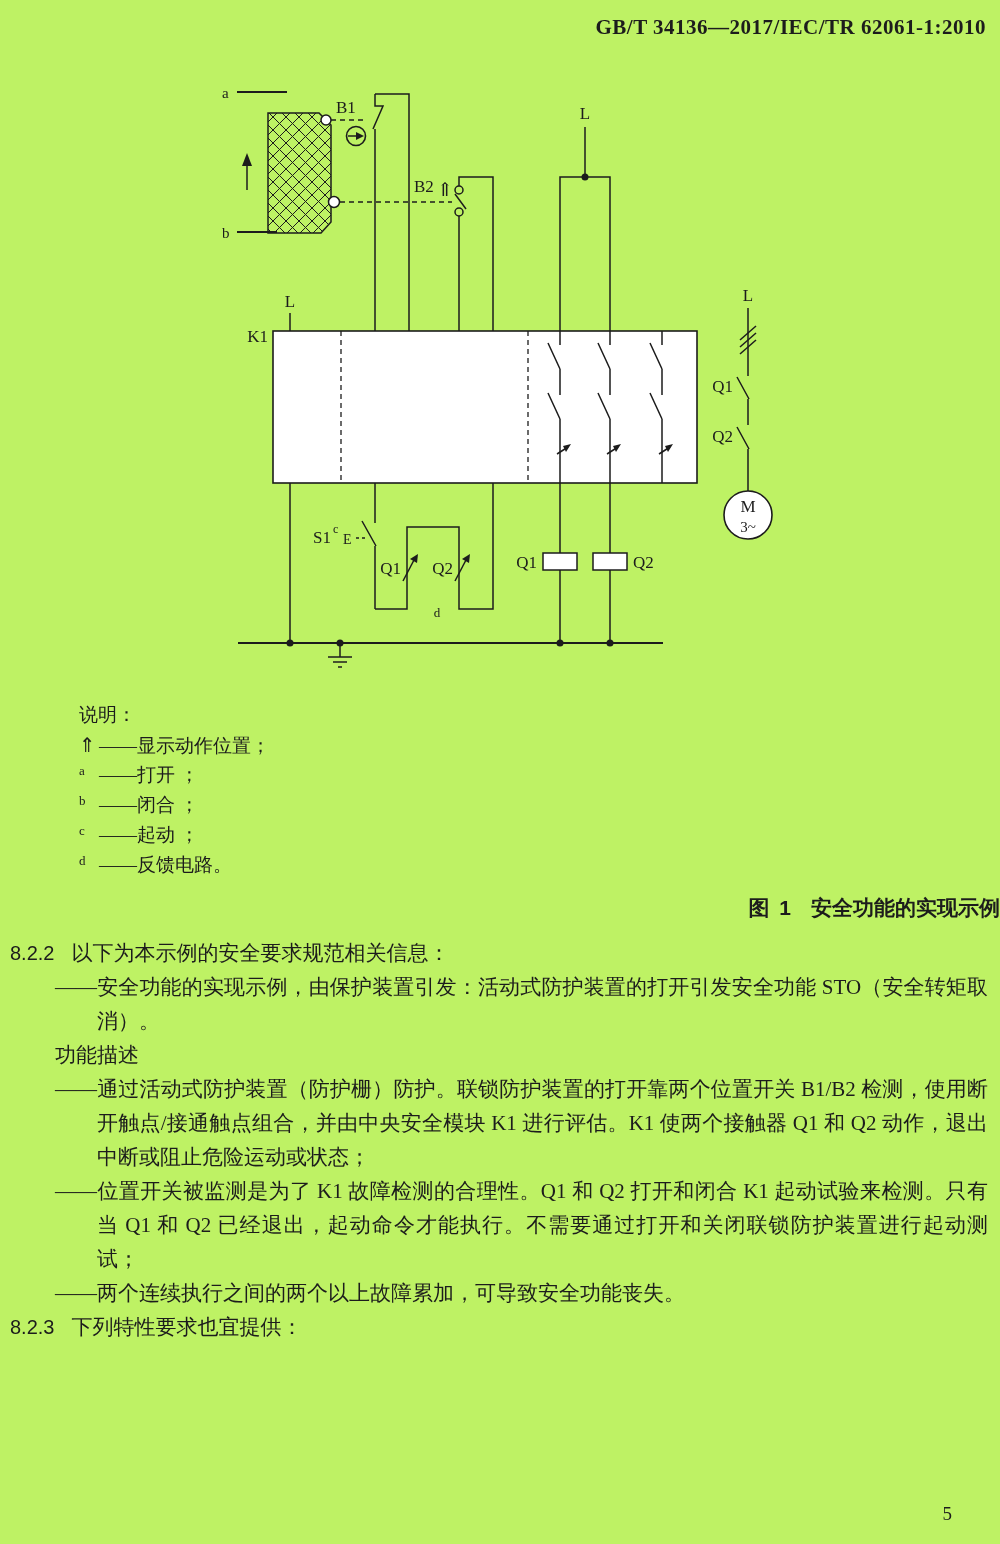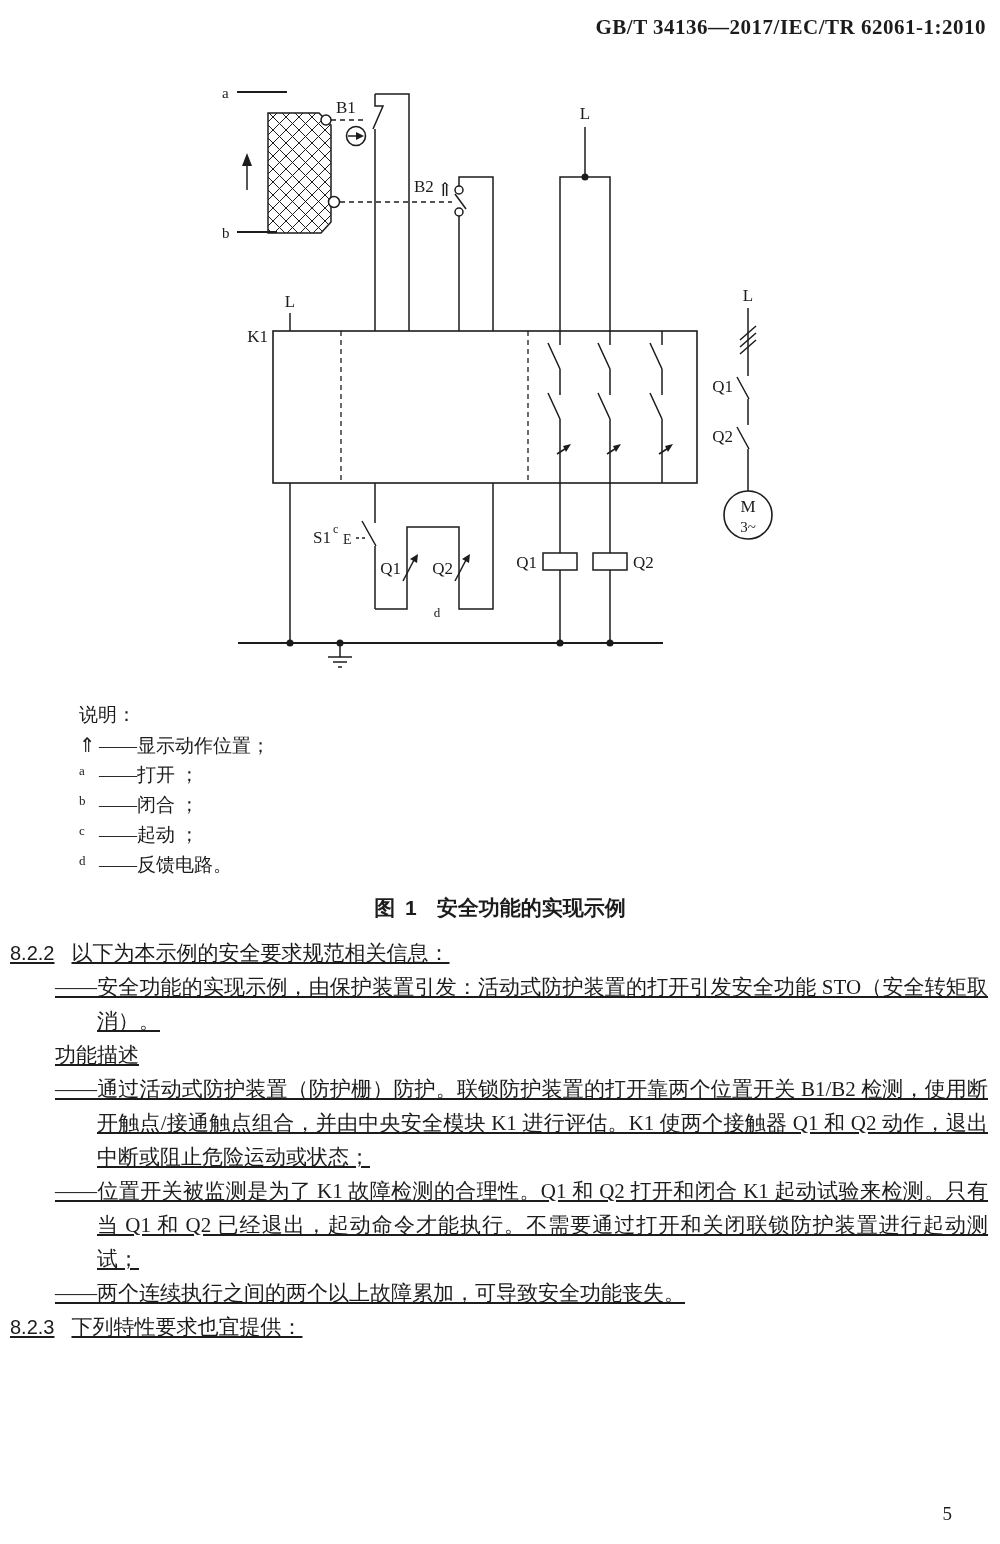--- a/index.html
+++ b/index.html
@@ -1,41 +1,41 @@
 <!DOCTYPE html>
 <html><head>
 <meta charset="utf-8">
 <style>
   * { margin:0; padding:0; box-sizing:border-box; }
   html,body { background:#e8e8e8; }
   .page {
-    position:relative; width:1000px; height:1544px; background:#ffffff;
+    position:relative; width:1000px; height:1544px; background:#bef264;
     font-family:"Liberation Serif","DejaVu Serif",serif; color:#1c1c1c;
     margin:0 auto; overflow:hidden;
   }
   .std-header {
     position:absolute; top:15px; right:14px;
     font-weight:bold; font-size:21px; letter-spacing:0.5px;
   }
   svg.diagram { position:absolute; left:0; top:0; }
   svg.diagram text { font-family:"Liberation Serif","DejaVu Serif",serif; fill:#1c1c1c; }
   .legend { position:absolute; left:60px; top:700px; width:500px; font-size:19px;margin-left:19px; }
   .legend .lg-title { height:30px; line-height:30px; }
   .lg-row { height:30px; line-height:30px; display:flex; align-items:baseline; }
   .lg-sym { display:inline-block; width:20px; }
   .lg-sym.arrow { font-size:20px; font-family:"DejaVu Sans",sans-serif; }
   .lg-sym.sup { font-size:13px; transform:translateY(-6px); }
   .fig-caption {
-    position:absolute; top:894px; left:0; width:1000px; text-align:center;
+    position:absolute; top:894px; left:0; width:1000px; text-align:right;
     font-family:"Liberation Sans","DejaVu Sans",sans-serif; font-weight:bold; font-size:21px;
   }
   .fig-caption .fig-label { margin-right:18px; letter-spacing:2px; }
   .body-text {
     position:absolute; left:10px; top:936px; width:978px;
-    font-size:21px; line-height:34px;text-decoration:underline;
+    font-size:21px; line-height:34px;
   }
   .sec-line .num {
     font-family:"Liberation Sans","DejaVu Sans",sans-serif; font-size:20px; margin-right:17px;
   }
   .subhead { margin-left:45px; }
   .dash-item { padding-left:87px; text-indent:-42px; text-align:justify; }
   .page-num { position:absolute; top:1503px; right:48px; font-size:19px; }
 </style>
 </head>
 <body>

